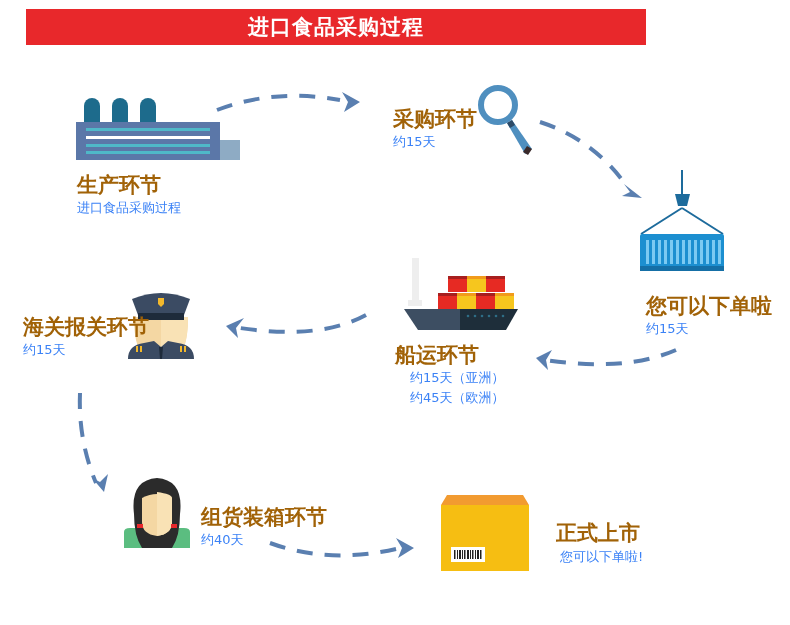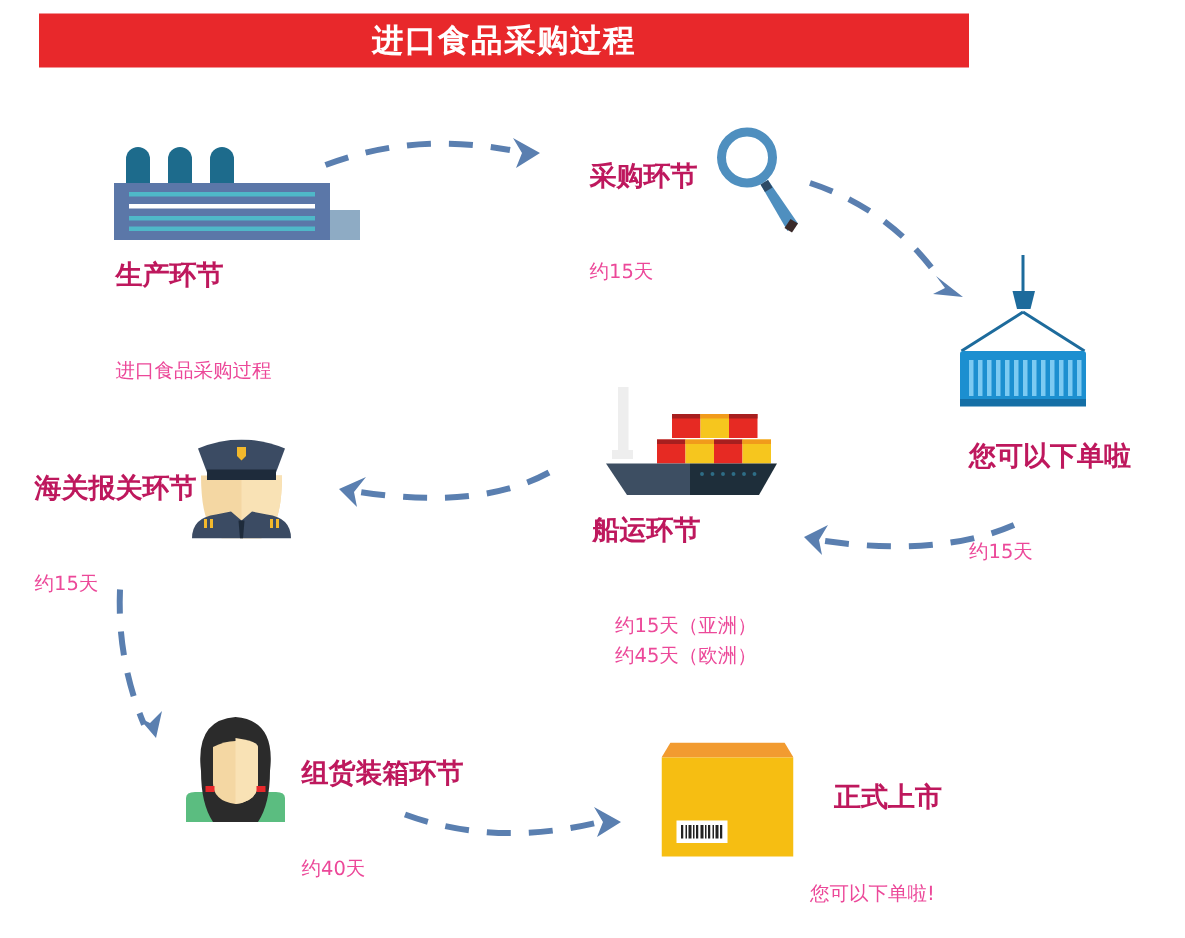--- a/index.html
+++ b/index.html
@@ -1,22 +1,22 @@
 <!DOCTYPE html>
 <html><head>
   <meta charset="utf-8">
   <style>
     html, body { margin: 0; padding: 0; background: #ffffff; }
     body { width: 790px; height: 625px; position: relative; overflow: hidden;
            font-family: "DejaVu Sans", "Liberation Sans", sans-serif; color: #333; }
     .banner { position: absolute; left: 26px; top: 9px; width: 620px; height: 36px;
               background: #e8282b; color: #fff; text-align: center; line-height: 36px;
               font-size: 21px; letter-spacing: 1px; font-weight: bold; }
-    .title { position: absolute; font-size: 18px; font-weight: bold; color: #be185d; white-space: nowrap; }
-    .sub { position: absolute; font-size: 13px; color: #ec4899; white-space: nowrap; line-height: 20px; margin-top: 40px; }
+    .title { position: absolute; font-size: 21px; font-weight: bold; color: #a16207; white-space: nowrap; }
+    .sub { position: absolute; font-size: 13px; color: #3b82f6; white-space: nowrap; line-height: 20px; }
     .icon { position: absolute; }
     svg.arrows { position: absolute; left: 0; top: 0; }
   </style>
 </head>
 <body>
 
 <div class="banner">进口食品采购过程</div>
 
 <svg class="arrows" width="790" height="625">
   <g fill="none" stroke="#5a7fb0" stroke-width="4" stroke-dasharray="16 12" stroke-linecap="butt">
@@ -159,13 +159,13 @@
     <rect x="23" y="55" width="1.5" height="9"></rect>
       <rect x="26" y="55" width="2" height="9"></rect>
     <rect x="29" y="55" width="1" height="9"></rect>
       <rect x="31" y="55" width="1.5" height="9"></rect>
     <rect x="34" y="55" width="1" height="9"></rect>
       <rect x="36" y="55" width="2" height="9"></rect>
     <rect x="39" y="55" width="1.5" height="9"></rect>
   </g>
 </svg>
 <div class="title" style="left:556px;top:519px">正式上市</div>
-<div class="sub" style="left:540px;top:547px">您可以下单啦!</div>
+<div class="sub" style="left:560px;top:547px">您可以下单啦!</div>
 
 </body></html>

